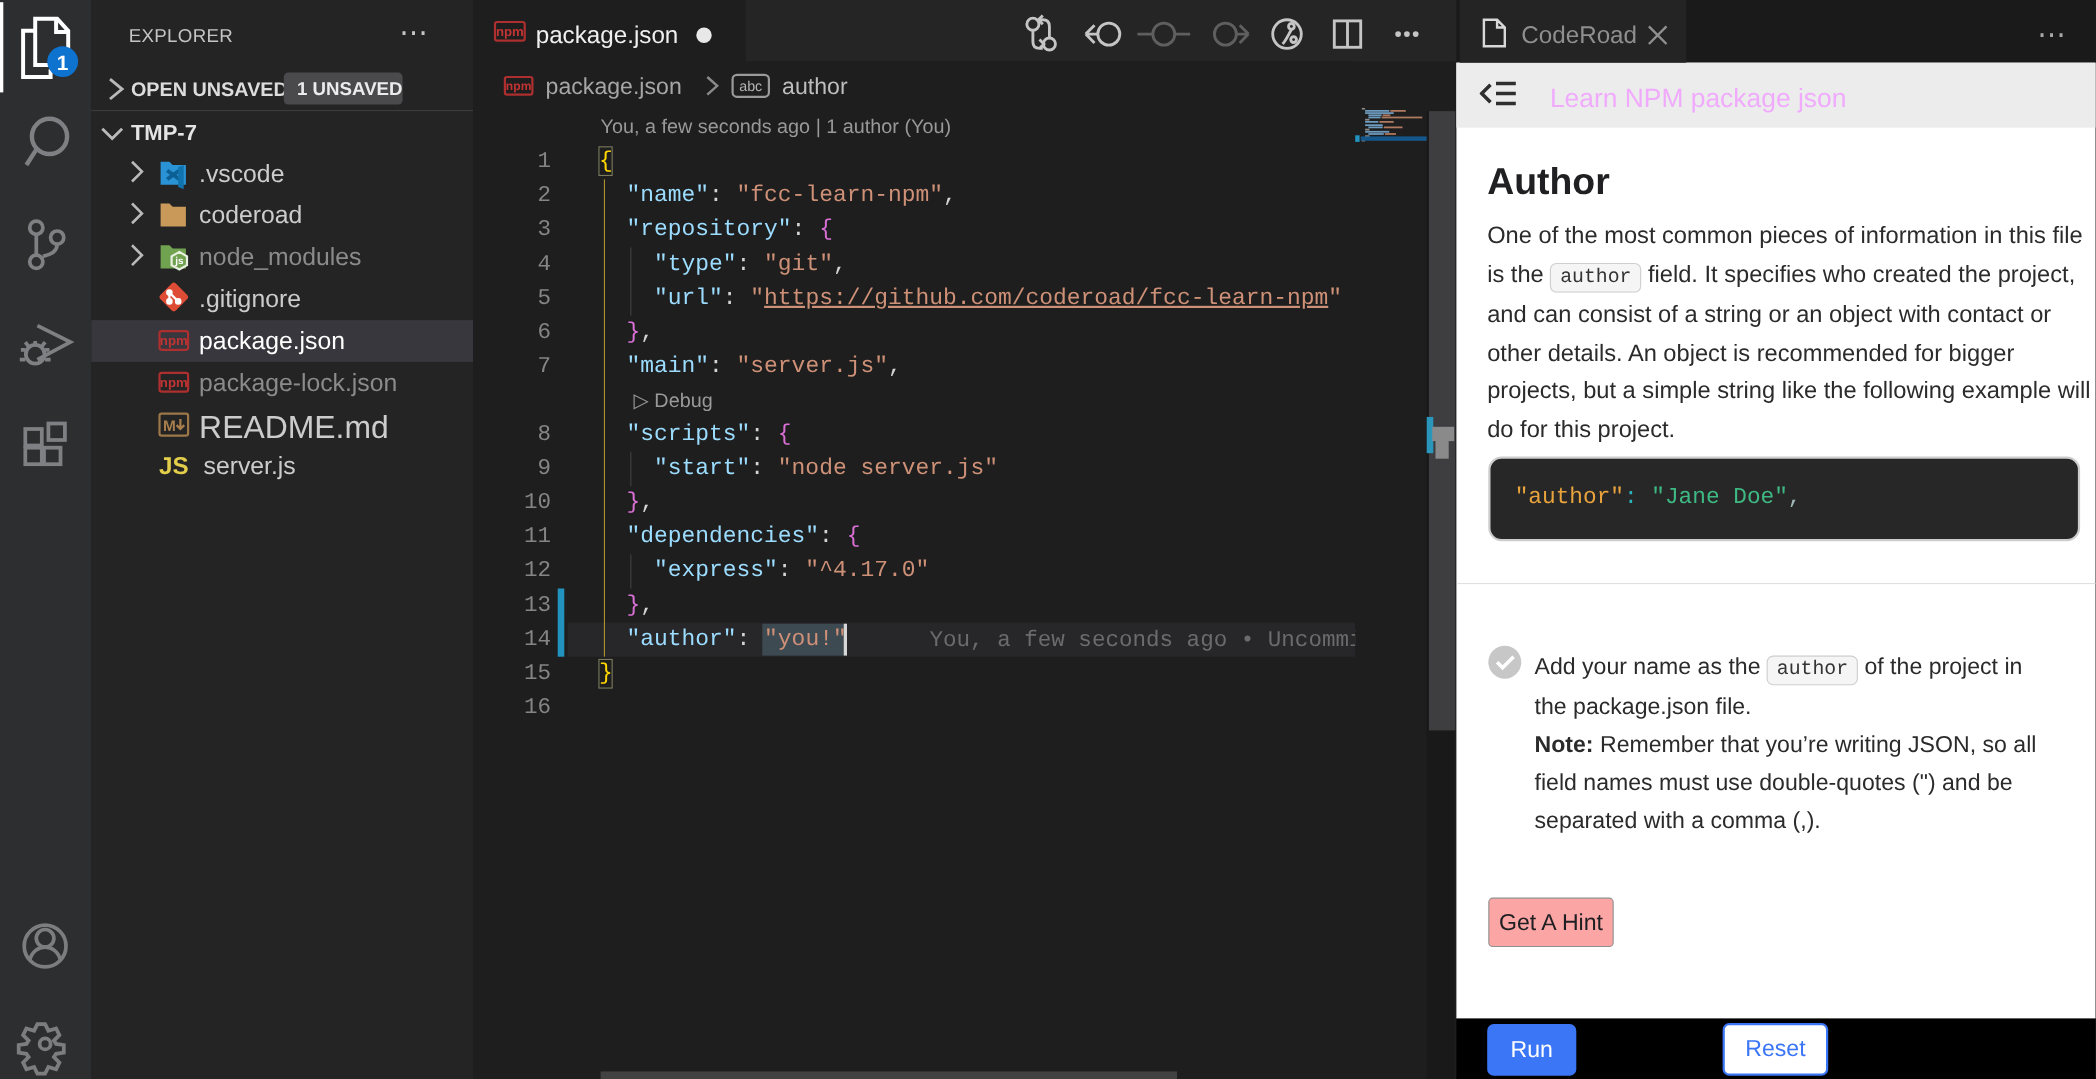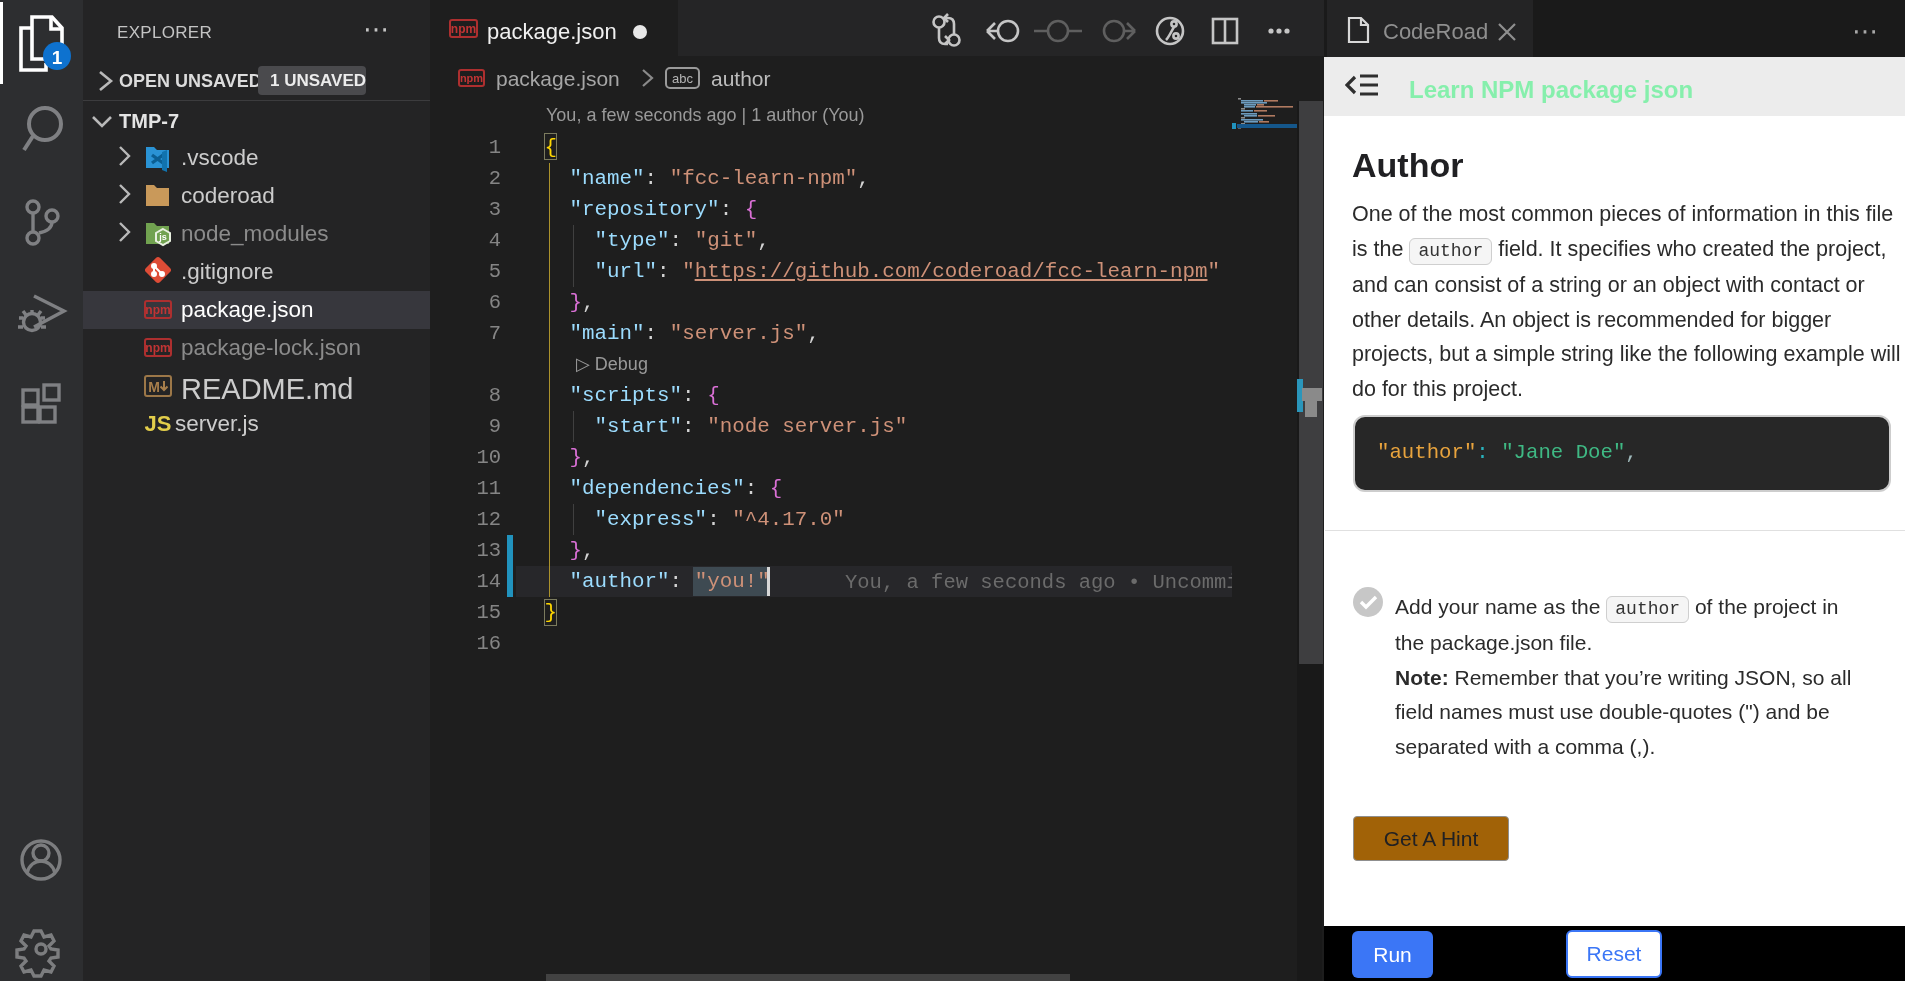--- a/index.html
+++ b/index.html
@@ -155,21 +155,21 @@
     <text x="16" y="134" font-size="22" fill="#e3ce4b" text-anchor="middle" font-family="Liberation Sans" font-weight="bold">JS</text>
   </svg>
 
   <div class="abs" style="left:98px; top:145px; color:#cccccc; font-size:22.5px;">.vscode</div>
   <div class="abs" style="left:98px; top:183px; color:#cccccc; font-size:22.5px;">coderoad</div>
   <div class="abs" style="left:98px; top:221px; color:#8b8b8b; font-size:22.5px;">node_modules</div>
   <div class="abs" style="left:98px; top:259px; color:#cccccc; font-size:22.5px;">.gitignore</div>
   <div class="abs" style="left:98px; top:297px; color:#ffffff; font-size:22.5px;">package.json</div>
   <div class="abs" style="left:98px; top:335px; color:#8b8b8b; font-size:22.5px;">package-lock.json</div>
   <div class="abs" style="left:98px; top:373px; color:#cccccc; font-size:29px;">README.md</div>
-  <div class="abs" style="left:92px; top:411px; color:#cccccc; font-size:22.5px;">server.js</div>
+  <div class="abs" style="left:102px; top:411px; color:#cccccc; font-size:22.5px;">server.js</div>
 </div>
 <div class="abs" id="tabstrip">
   <svg width="900" height="56" xmlns="http://www.w3.org/2000/svg">
 
     <g stroke="#c5c5c5" stroke-width="2.6" fill="none">
       <circle cx="509" cy="22" r="5.5"></circle>
       <circle cx="524" cy="40" r="5.5"></circle>
       <path d="M524 34 v-10 c0 -4 -2 -6 -6 -6 h-3"></path>
       <path d="M509 28 v10 c0 4 2 6 6 6 h3"></path>
       <path d="M518 14 l-4 4 l4 4"></path>
@@ -340,29 +340,29 @@
   <path d="M5 5 L21 21 M21 5 L5 21" stroke="#8f8f8f" stroke-width="2.2" fill="none"></path>
 </svg>
 <div class="abs" style="left:1852px; top:16px; color:#a8a8a8; font-size:26px; letter-spacing:2px;">⋯</div>
 
 <svg class="abs" style="left:1345px; top:70px;" width="36" height="36" xmlns="http://www.w3.org/2000/svg">
   <g stroke="#2f2f2f" stroke-width="3.2" fill="none">
     <path d="M10 7 L2 15 L10 23"></path>
     <path d="M15 6 h18 M15 15 h18 M15 24 h18"></path>
   </g>
 </svg>
-<div class="abs" style="left:1409px; top:76px; font-size:24px; color:#86efac;font-weight:bold;">Learn NPM package json</div>
+<div class="abs" style="left:1409px; top:76px; font-size:24px; color:#f0abfc;">Learn NPM package json</div>
 
 <div class="abs" style="left:1352px; top:146px; font-size:34px; font-weight:bold; color:#202023;">Author</div>
 <div class="abs ptext" style="left:1352px; top:197px; width:580px; line-height:34.6px;">One of the most common pieces of information in this file<br>is the <span class="icode">author</span> field. It specifies who created the project,<br>and can consist of a string or an object with contact or<br>other details. An object is recommended for bigger<br>projects, but a simple string like the following example will<br>do for this project.</div>
 <div class="abs" style="left:1353px; top:415px; width:538px; height:77px; background:#272727; border:2px solid #cdcdcd; border-radius:12px;"></div>
 <div class="abs" style="left:1377px; top:441px; font-family:'Liberation Mono', monospace; font-size:20.7px; white-space:pre;"><span style="color:#e8a33d;">"author"</span><span style="color:#29b3bd;">:</span> <span style="color:#3fb984;">"Jane Doe"</span><span style="color:#9fb9bb;">,</span></div>
 <div class="abs" style="left:1325px; top:530px; width:580px; height:1px; background:#e0e0e0;"></div>
 
 <svg class="abs" style="left:1352px; top:586px;" width="34" height="34" xmlns="http://www.w3.org/2000/svg">
   <circle cx="16" cy="16" r="15" fill="#c7c7c7"></circle>
   <path d="M9 16 l5 5 l10 -10" stroke="#ffffff" stroke-width="3.4" fill="none"></path>
 </svg>
 <div class="abs ptext" style="left:1395px; top:590px; width:560px; line-height:34.4px; font-size:21px;">Add your name as the <span class="icode">author</span> of the project in<br>the package.json file.<br><b>Note:</b> Remember that you’re writing JSON, so all<br>field names must use double-quotes (") and be<br>separated with a comma (,).</div>
-<div class="abs" style="left:1353px; top:816px; width:156px; height:45px; background:#a16207; border:1px solid #8f8f8f; border-radius:4px; text-align:center; line-height:43px; font-size:21px; color:#202023;">Get A Hint</div>
+<div class="abs" style="left:1353px; top:816px; width:114px; height:45px; background:#fca5a5; border:1px solid #8f8f8f; border-radius:4px; text-align:center; line-height:43px; font-size:21px; color:#202023;">Get A Hint</div>
 
 <div class="abs" style="left:1352px; top:931px; width:81px; height:47px; background:#3b76f6; border-radius:6px; text-align:center; line-height:47px; font-size:21px; color:#ffffff;">Run</div>
 <div class="abs" style="left:1566px; top:930px; width:96px; height:48px; background:#ffffff; border:2px solid #3b76f6; border-radius:6px; text-align:center; line-height:44px; font-size:21px; color:#3b76f6;">Reset</div>
 
 </body></html>

